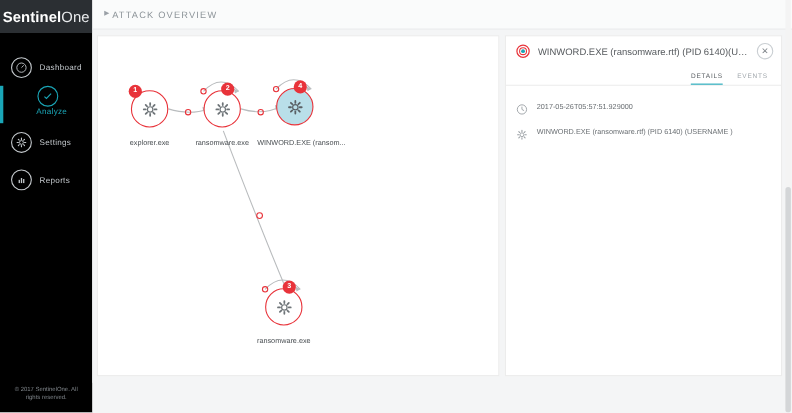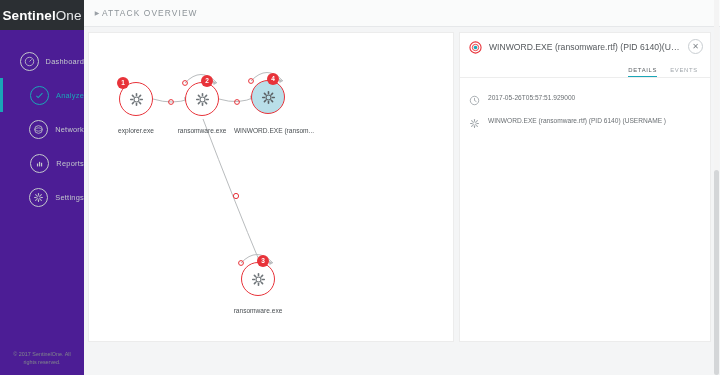--- a/index.html
+++ b/index.html
@@ -7,57 +7,56 @@
     width: 720px; height: 375px;
     overflow: hidden;
     font-family: "Liberation Sans", sans-serif;
     background: #f4f5f6;
   }
   #app { position: relative; width: 720px; height: 375px; display: flex; }
 
   
   .sidebar {
     width: 84px; height: 375px;
-    background: #4c1d95;
+    background: #000000;
     display: flex; flex-direction: column;
     flex: 0 0 84px;
     position: relative;
   }
   .brand {
     height: 30px;
     display: flex; align-items: center; justify-content: center;
     color: #ffffff;
     font-size: 13.5px;
     letter-spacing: .1px;
     background: #2b2f33;
     white-space: nowrap;
   }
   .brand .b-strong { font-weight: bold; }
   .brand .b-light { font-weight: normal; color: #e8eaec; }
   .nav { margin-top: 14px; display: flex; flex-direction: column; }
   .nav-item {
     height: 34px;
     display: flex; align-items: center;
-    padding-left: 24px;
+    padding-left: 7px;
     color: #c3c8cc;
     font-size: 7.4px;
     letter-spacing: .25px;
     border-left: 3px solid transparent;
     cursor: pointer;
-    justify-content: flex-end;
   }
   .nav-item .nav-ico {
     width: 19px; height: 19px; flex: 0 0 19px;
     border: 1px solid #c3c8cc;
     border-radius: 50%;
     display: flex; align-items: center; justify-content: center;
     margin-right: 7px;
   }
   .nav-item .nav-ico svg { display:block; }
-  .nav-item.active { color: #1aa6b7; border-left-color: #1aa6b7; }
+  .nav-item.active { color: #1aa6b7; border-left-color: #1aa6b7; flex-direction: column; }
   .nav-item.active .nav-ico { border-color: #1aa6b7; }
   .nav-label { white-space: nowrap; }
   .side-foot {
     position: absolute; left: 0; bottom: 9px; width: 84px;
     color: #81878c; font-size: 5.4px; line-height: 8px;
     text-align: center; padding: 0 8px;
   }
 
   
   .main { flex: 1 1 auto; height: 375px; position: relative; background: #f4f5f6; }
@@ -218,60 +217,50 @@
 
       <div class="nav-item active">
         <span class="nav-ico">
           <svg width="11" height="11" viewBox="0 0 12 12">
               <polyline points="2.6,6.4 4.6,8.2 9.2,3.4" fill="none" stroke="#1aa6b7" stroke-width="1.1"></polyline>
             </svg>
         </span>
         <span class="nav-label">Analyze</span>
       </div>
 
-      <div class="nav-item">
-        <span class="nav-ico">
-          <svg width="11" height="11" viewBox="0 0 12 12">
-              <circle cx="6" cy="6" r="4.2" fill="none" stroke="#c3c8cc" stroke-width=".9"></circle>
-              <path d="M1.9 6 Q6 2.4 10.1 6" fill="none" stroke="#c3c8cc" stroke-width=".8"></path>
-              <path d="M1.9 6 Q6 9.6 10.1 6" fill="none" stroke="#c3c8cc" stroke-width=".8"></path>
-            </svg>
-        </span>
-        <span class="nav-label">Network</span>
-      </div>
-
-
-      <div class="nav-item">
-        <span class="nav-ico">
-          <svg width="11" height="11" viewBox="0 0 12 12">
-              <rect x="3.2" y="6" width="1.3" height="3.2" fill="#c3c8cc"></rect>
-              <rect x="5.4" y="4.2" width="1.3" height="5" fill="#c3c8cc"></rect>
-              <rect x="7.6" y="5.2" width="1.3" height="4" fill="#c3c8cc"></rect>
-            </svg>
-        </span>
-        <span class="nav-label">Reports</span>
-      </div>
+
 
       <div class="nav-item">
         <span class="nav-ico">
           <svg width="11" height="11" viewBox="0 0 12 12">
               <circle cx="6" cy="6" r="1.9" fill="none" stroke="#c3c8cc" stroke-width=".9"></circle>
               <g stroke="#c3c8cc" stroke-width="1.1" stroke-linecap="round">
                 <line x1="6" y1="1.7" x2="6" y2="3"></line>
                 <line x1="6" y1="9" x2="6" y2="10.3"></line>
                 <line x1="1.7" y1="6" x2="3" y2="6"></line>
                 <line x1="9" y1="6" x2="10.3" y2="6"></line>
                 <line x1="2.9" y1="2.9" x2="3.8" y2="3.8"></line>
                 <line x1="8.2" y1="8.2" x2="9.1" y2="9.1"></line>
                 <line x1="9.1" y1="2.9" x2="8.2" y2="3.8"></line>
                 <line x1="3.8" y1="8.2" x2="2.9" y2="9.1"></line>
               </g>
             </svg>
         </span>
         <span class="nav-label">Settings</span>
+      </div>
+
+      <div class="nav-item">
+        <span class="nav-ico">
+          <svg width="11" height="11" viewBox="0 0 12 12">
+              <rect x="3.2" y="6" width="1.3" height="3.2" fill="#c3c8cc"></rect>
+              <rect x="5.4" y="4.2" width="1.3" height="5" fill="#c3c8cc"></rect>
+              <rect x="7.6" y="5.2" width="1.3" height="4" fill="#c3c8cc"></rect>
+            </svg>
+        </span>
+        <span class="nav-label">Reports</span>
       </div>
 
     </div>
 
     <div class="side-foot">© 2017 SentinelOne. All rights reserved.</div>
   </div>
 
   <div class="main">
 
     <div class="acc-bar">

